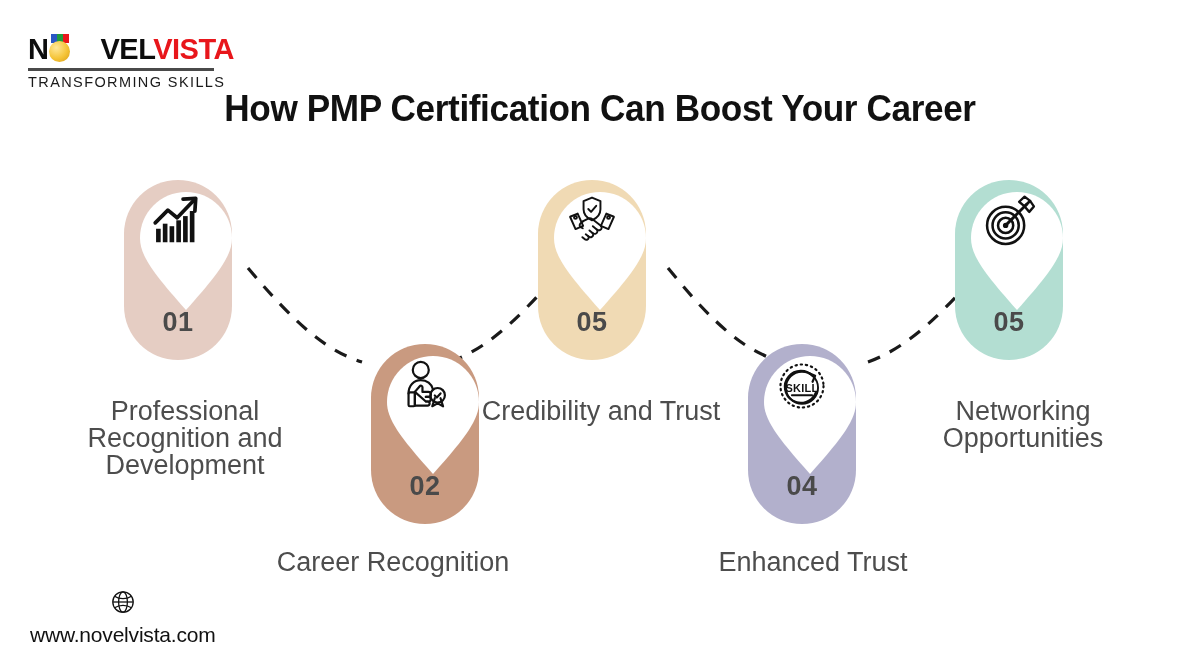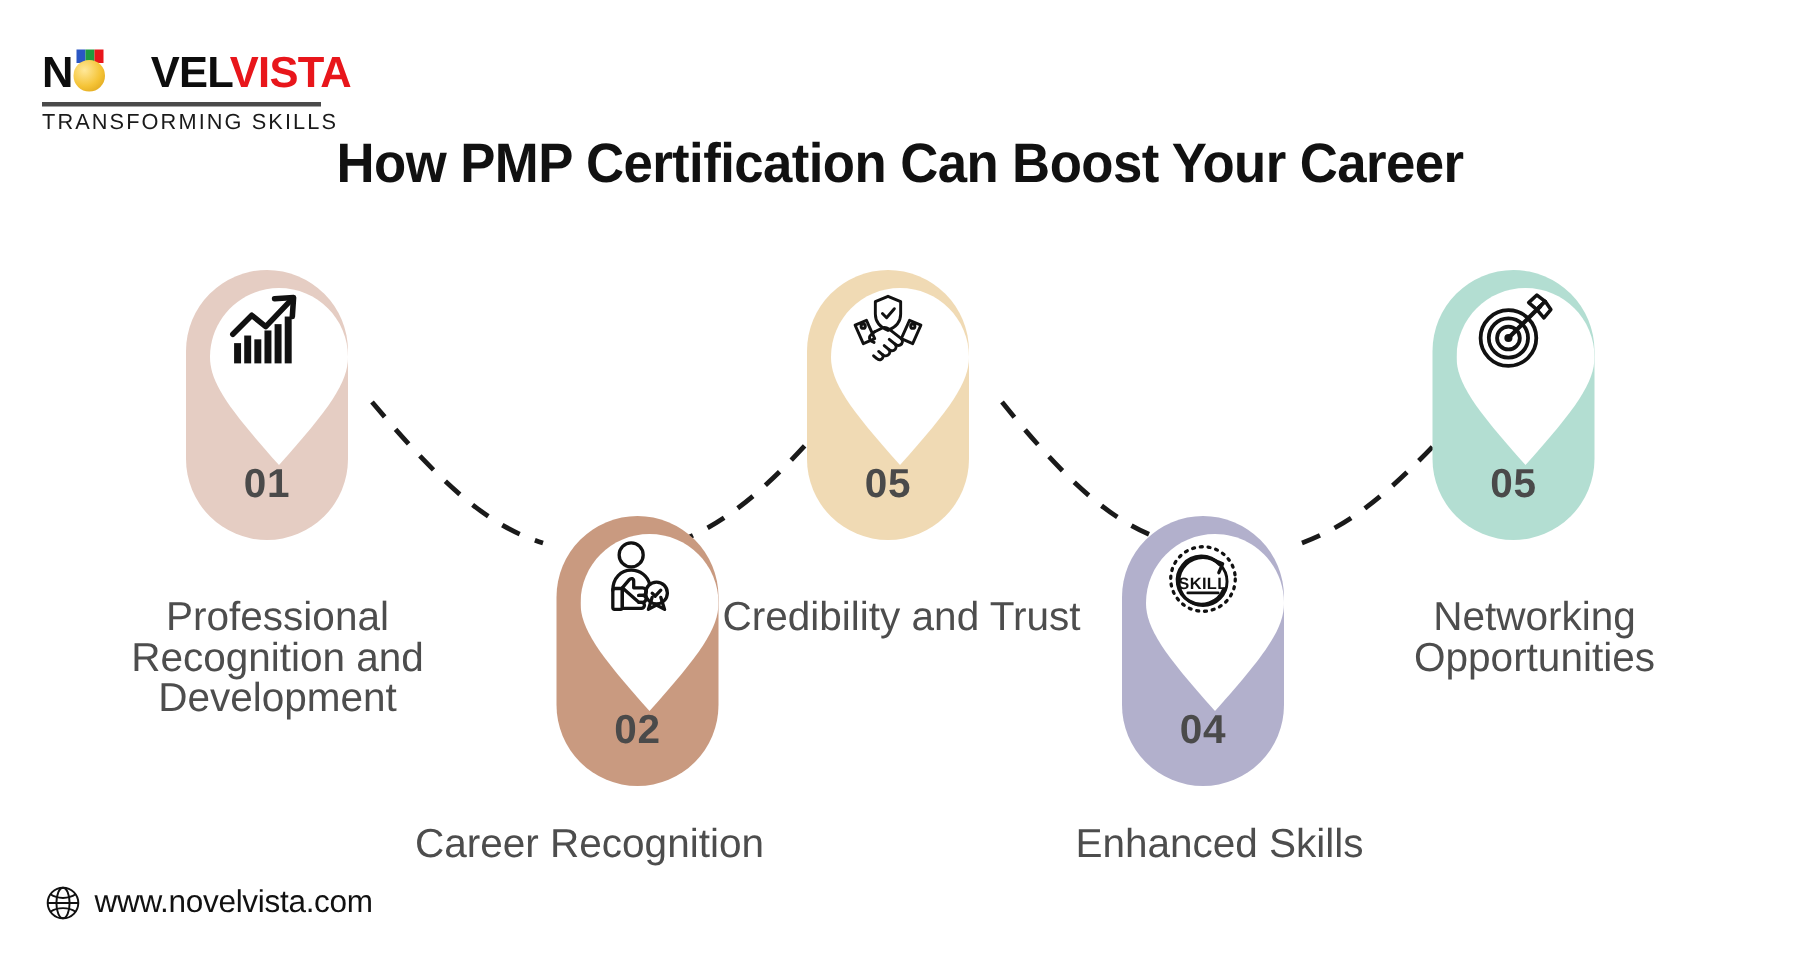--- a/index.html
+++ b/index.html
@@ -157,20 +157,21 @@
   }
 
   
   #footer {
     position: absolute;
     left: 30px;
     top: 590px;
     display: flex;
     align-items: center;
     gap: 9px;
+    flex-direction: column;
   }
   #footer .globe { width: 24px; height: 24px; display: block; }
   #footer .site {
     font-family: "Liberation Sans", sans-serif;
     font-size: 21px;
     color: #111111;
     letter-spacing: -0.2px;
   }
 </style>
 </head>
@@ -291,21 +292,21 @@
           <path d="M45 20.5 A19 19 0 1 0 48.4 40" stroke-width="2.6"></path>
           <path d="M40.5 17 L47.5 20 L44.5 27" stroke-width="2.6"></path>
           <circle cx="32" cy="32" r="25.5" stroke-dasharray="1.6 4.6" stroke-width="2.6"></circle>
           <text x="32" y="39.6" font-family="Liberation Sans, sans-serif" font-size="13" font-weight="bold" fill="#111" stroke="none" text-anchor="middle" letter-spacing="0.3">SKILL</text>
           <path d="M20 43 L44 43" stroke-width="2.2"></path>
         </svg>
       </div>
       <div class="pin-number">04</div>
     </div>
   </div>
-  <div class="pin-label" style="left:688px; top:549px; width:250px;">Enhanced Skills</div>
+  <div class="pin-label" style="left:688px; top:549px; width:250px;">Enhanced Trust</div>
 
   <div class="pin" id="pin-4" style="left:955px; top:180px;">
     <div class="pin-capsule" style="background: rgb(179, 222, 210);">
       <div class="pin-marker">
         <svg viewBox="0 0 92 118">
             <path d="M46 0 C20.6 0 0 20.6 0 46 C0 63 12 80 46 118 C80 80 92 63 92 46 C92 20.6 71.4 0 46 0 Z" fill="#ffffff"></path>
           </svg>
       </div>
       <div class="pin-icon">
         <svg viewBox="0 0 64 64" fill="none" stroke="#111" stroke-width="3" stroke-linecap="round" stroke-linejoin="round">

